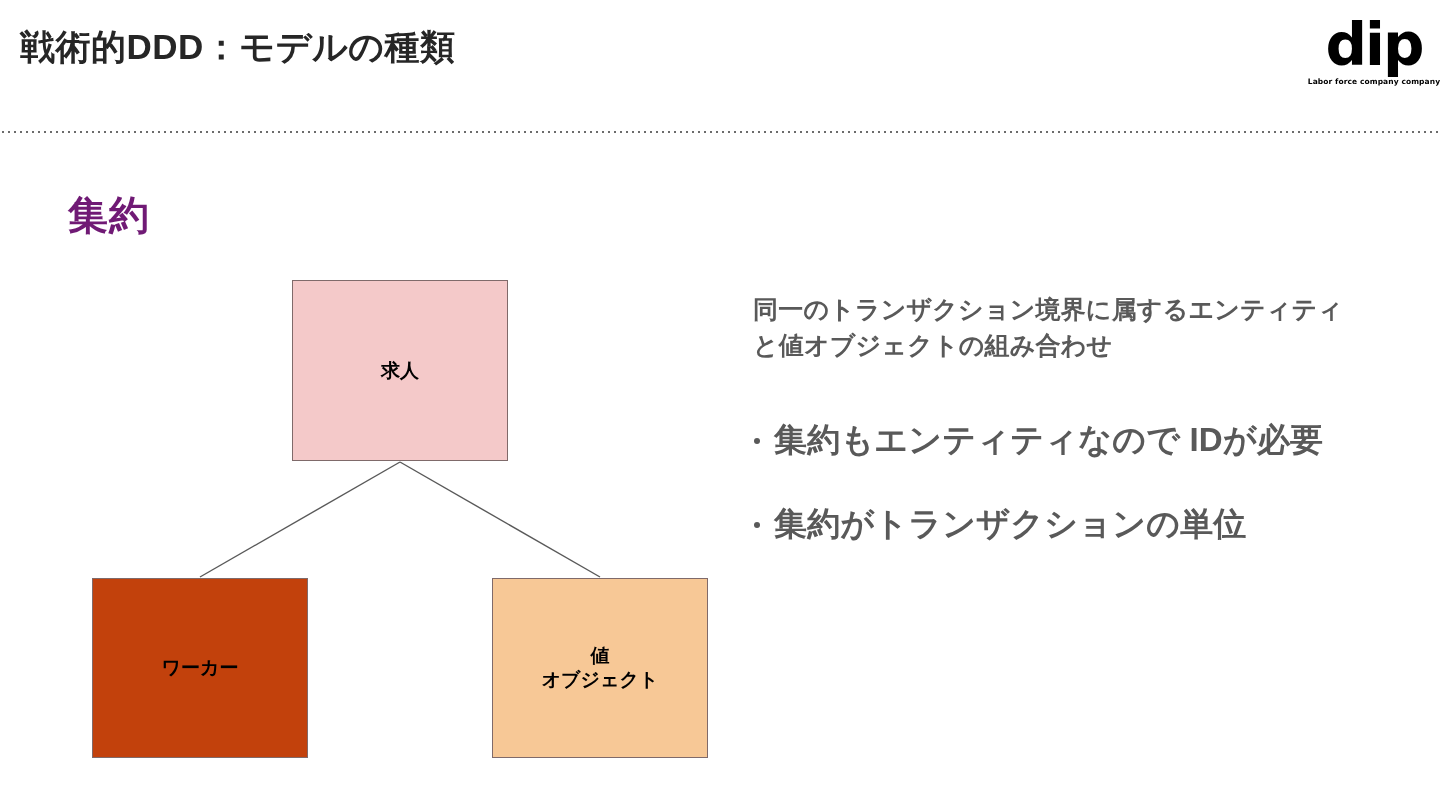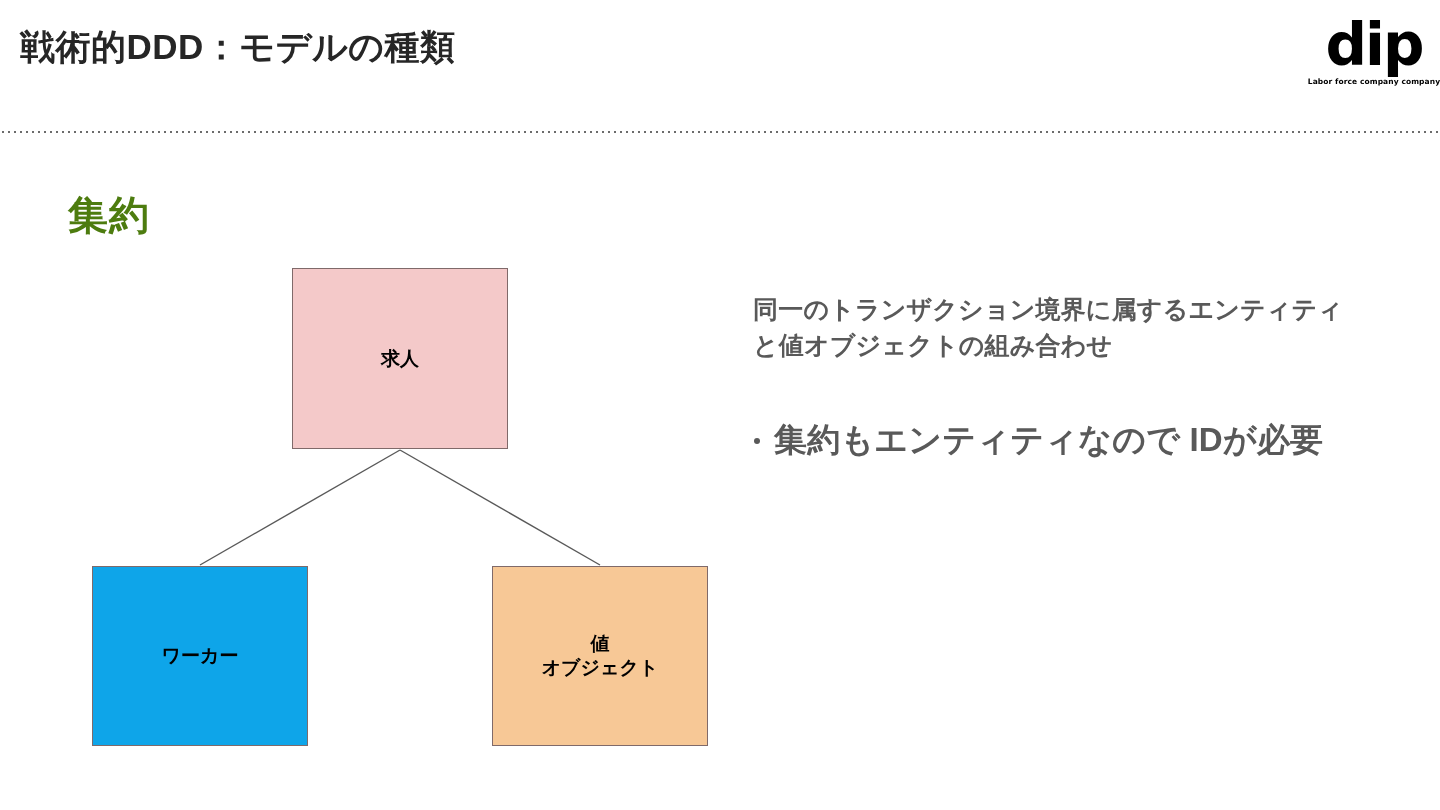--- a/index.html
+++ b/index.html
@@ -73,30 +73,30 @@
     background-position: 0 0;
   }
 
   
   .section-heading {
     position: absolute;
     left: 68px;
     top: 188px;
     font-size: 40px;
     font-weight: bold;
-    color: #4d7c0f;
+    color: #701a75;
     letter-spacing: 1px;
     font-family: Liberation Serif, serif;
   }
 
   
   .diagram {
     position: absolute;
     left: 0;
-    top: 4px;
+    top: 16px;
     width: 760px;
     height: 647px;
   }
   .diagram-lines {
     position: absolute;
     left: 0; top: 0;
     width: 760px;
     height: 810px;
     pointer-events: none;
   }
@@ -118,21 +118,21 @@
     width: 216px;
     height: 181px;
     background: #f4c9c9;
     font-size: 19px;
   }
   .node-left {
     left: 92px;
     top: 562px;
     width: 216px;
     height: 180px;
-    background: #0ea5e9;
+    background: #c2410c;
     font-size: 19px;
   }
   .node-right {
     left: 492px;
     top: 562px;
     width: 216px;
     height: 180px;
     background: #f7c896;
     font-size: 19px;
   }
@@ -217,14 +217,15 @@
       <span>オブジェクト</span>
     </span>
   </div>
 </div>
 
 <div class="text-column">
   <p class="desc-paragraph">同一のトランザクション境界に属するエンティティと値オブジェクトの組み合わせ</p>
 
   <ul class="bullet-list">
     <li class="bullet-item bullet-1">集約もエンティティなので IDが必要</li>
+    <li class="bullet-item bullet-2">集約がトランザクションの単位</li>
   </ul>
 </div>
 
 </body></html>

